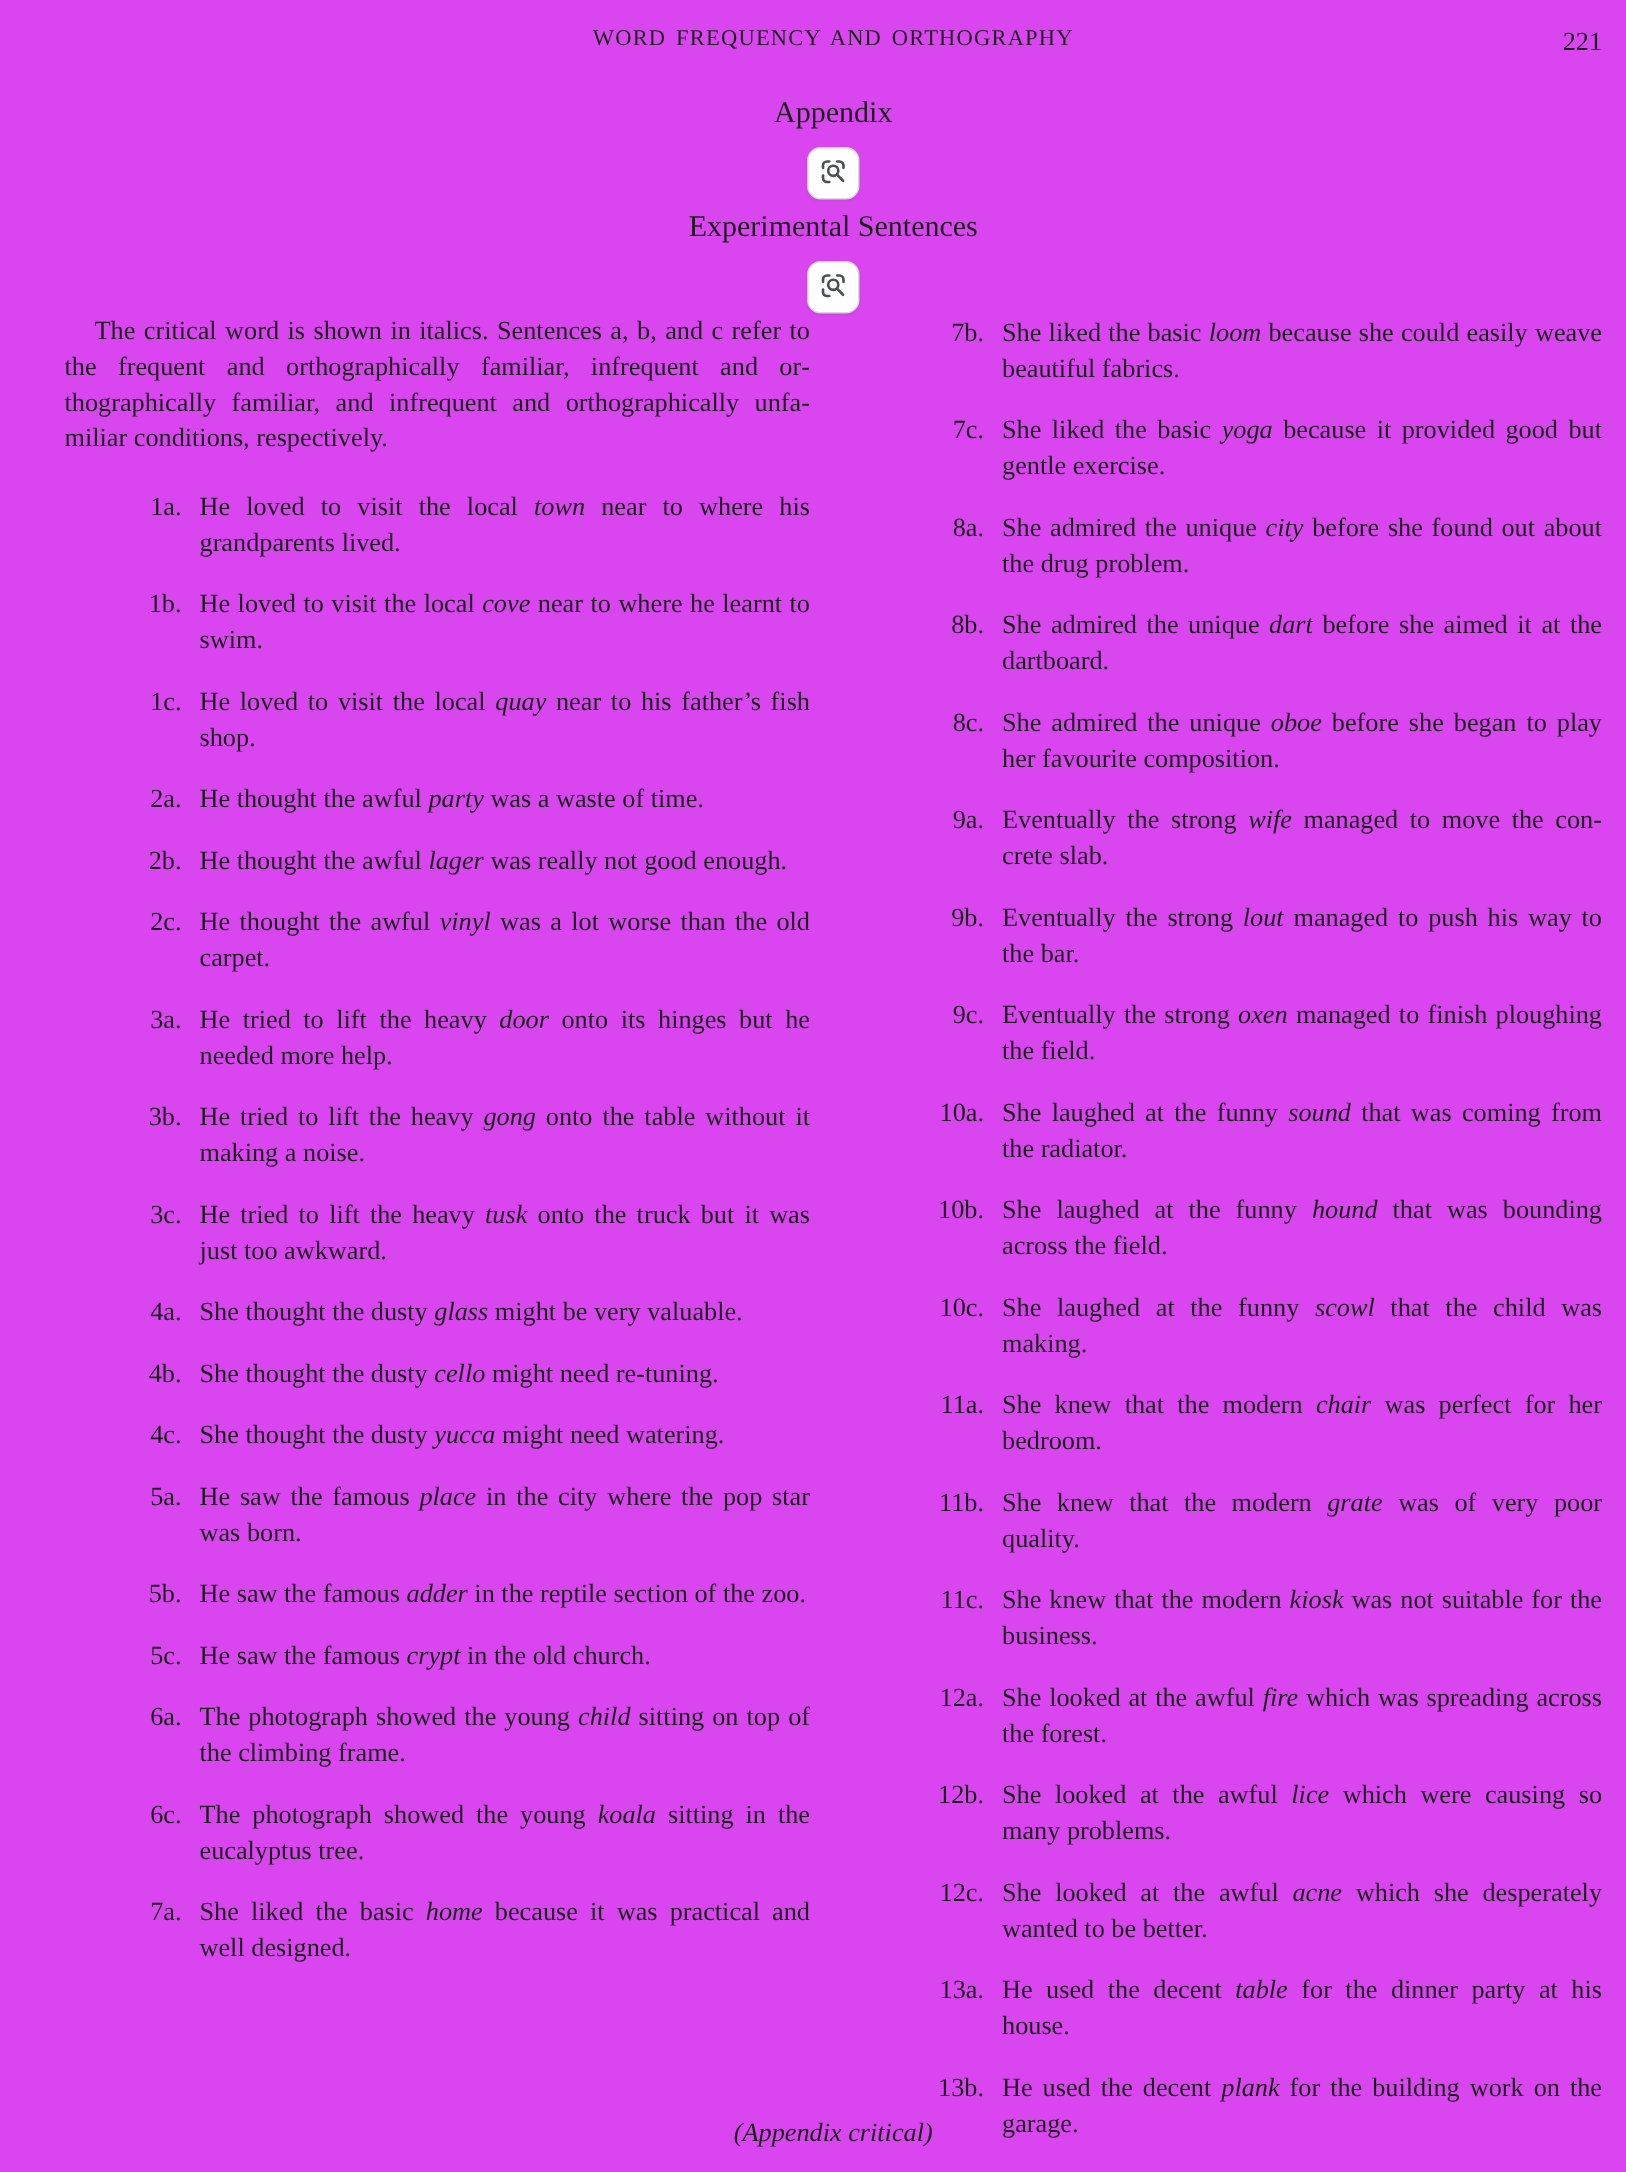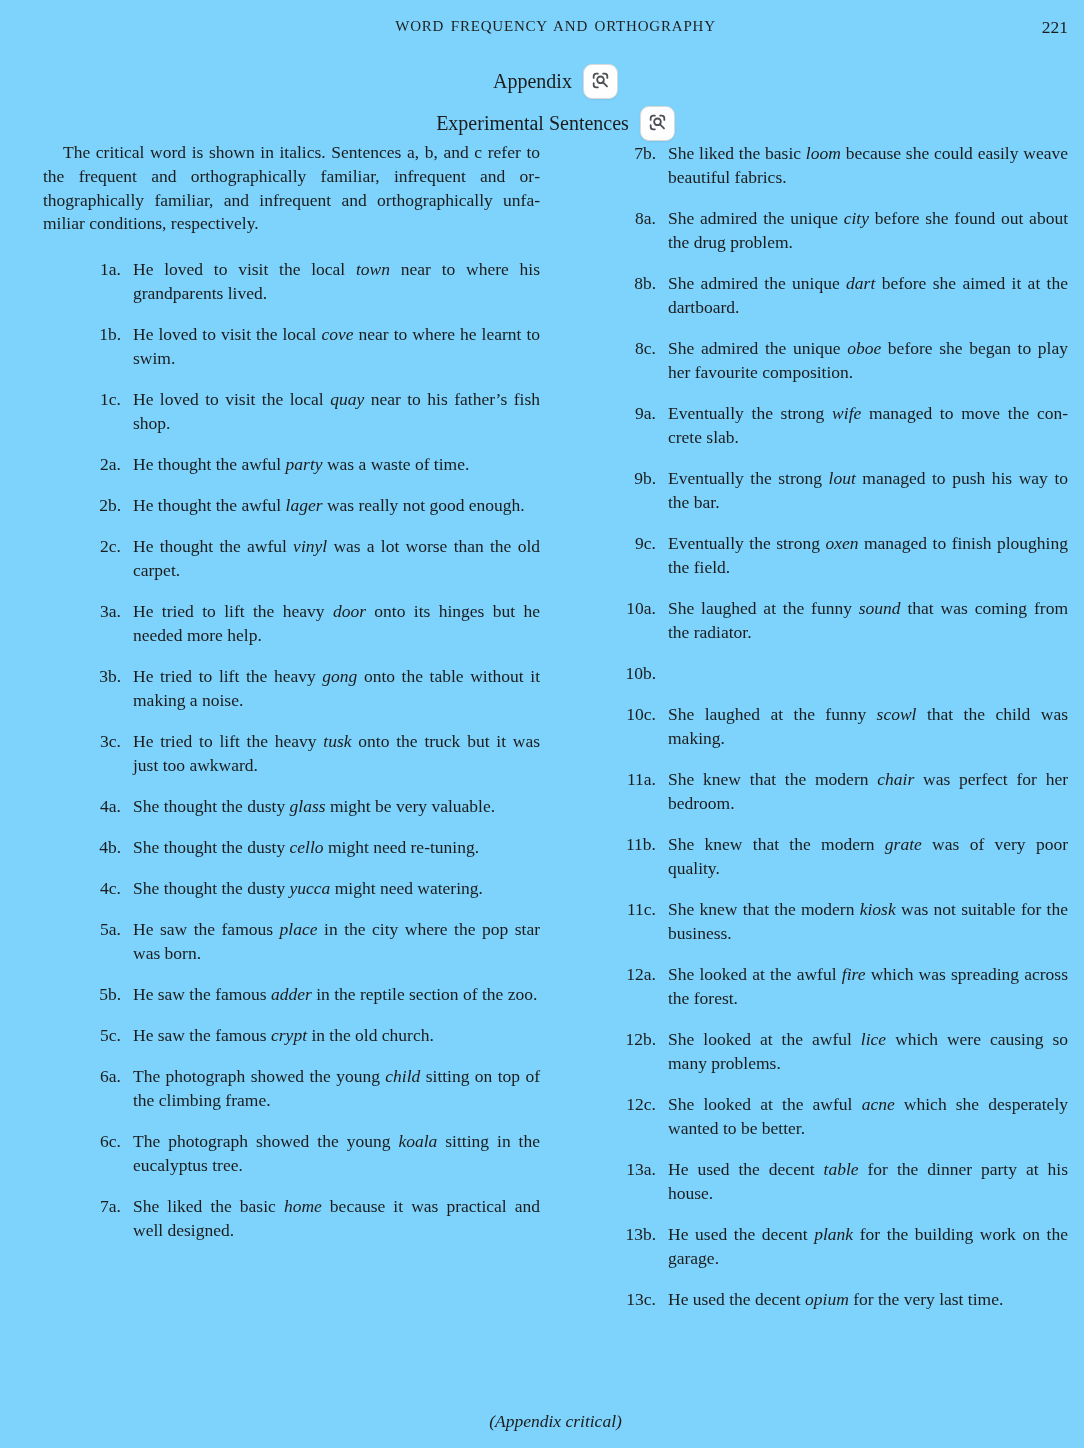--- a/index.html
+++ b/index.html
@@ -14,21 +14,21 @@
     color: #1c1c1c;
     -webkit-font-smoothing: antialiased;
   }
   .page {
     position: relative;
     box-sizing: border-box;
     width: 1084px;
     height: 1448px;
     padding: 18px 16px 0 43px;
     overflow: hidden;
-    background: #7dd3fc;
+    background: #d946ef;
   }
   
   .header {
     position: relative;
     height: 26px;
   }
   .running-head {
     position: absolute;
     left: 0; right: 0;
     text-align: center;
@@ -38,23 +38,24 @@
     color: #1f1f1f;
   }
   .page-number {
     position: absolute;
     right: 0; top: -1px;
     font-size: 17.5px;
   }
   
   .heading-row {
     display: flex;
-    justify-content: center;
+    justify-content: flex-start;
     align-items: center;
     gap: 11px;
+    flex-direction: column;
   }
   .heading-row.appendix { margin-top: 20px; }
   .heading-row.sentences { margin-top: 7px; }
   .heading-text { font-size: 20px; }
   .icon-btn {
     box-sizing: border-box;
     width: 35px; height: 35px;
     border: 1px solid #d9d9d9;
     border-radius: 9px;
     background: #fefefe;
@@ -249,20 +250,24 @@
   </div>
 </div>
     </div>
     <div class="col-right">
       <div class="sentence-list">
   <div class="item">
     <span class="label">7b.</span>
     <span class="text"><span>She liked the basic </span><span class="word">loom</span><span> because she could easily weave beautiful fabrics.</span></span>
   </div>
 
+  <div class="item">
+    <span class="label">7c.</span>
+    <span class="text"><span>She liked the basic </span><span class="word">yoga</span><span> because it provided good but gentle exercise.</span></span>
+  </div>
 
   <div class="item">
     <span class="label">8a.</span>
     <span class="text"><span>She admired the unique </span><span class="word">city</span><span> before she found out about the drug problem.</span></span>
   </div>
 
   <div class="item">
     <span class="label">8b.</span>
     <span class="text"><span>She admired the unique </span><span class="word">dart</span><span> before she aimed it at the dartboard.</span></span>
   </div>
@@ -287,20 +292,21 @@
     <span class="text"><span>Eventually the strong </span><span class="word">oxen</span><span> managed to finish plough­ing the field.</span></span>
   </div>
 
   <div class="item">
     <span class="label">10a.</span>
     <span class="text"><span>She laughed at the funny </span><span class="word">sound</span><span> that was coming from the radiator.</span></span>
   </div>
 
   <div class="item">
     <span class="label">10b.</span>
+    <span class="text"><span>She laughed at the funny </span><span class="word">hound</span><span> that was bounding across the field.</span></span>
   </div>
 
   <div class="item">
     <span class="label">10c.</span>
     <span class="text"><span>She laughed at the funny </span><span class="word">scowl</span><span> that the child was making.</span></span>
   </div>
 
   <div class="item">
     <span class="label">11a.</span>
     <span class="text"><span>She knew that the modern </span><span class="word">chair</span><span> was perfect for her bedroom.</span></span>

